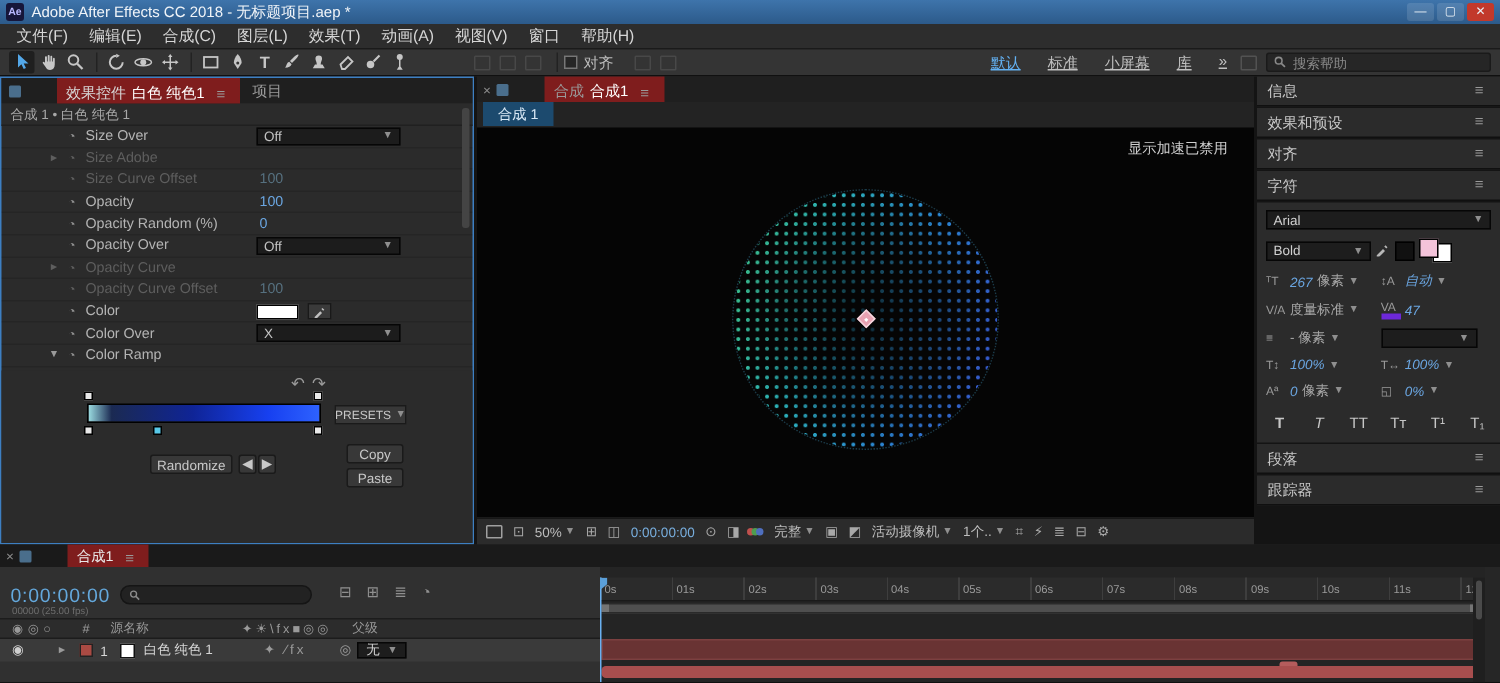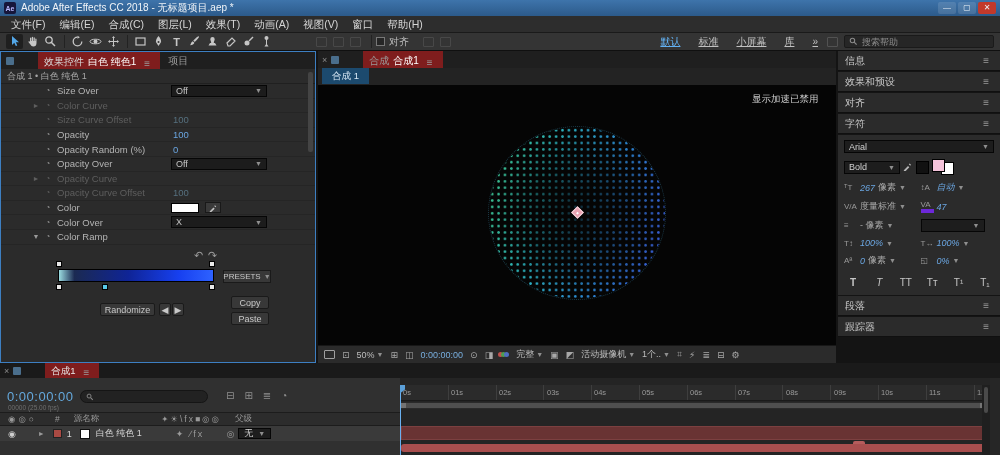--- a/index.html
+++ b/index.html
@@ -274,21 +274,21 @@
         <span class="ec-sw">◔</span>
         <span class="ec-name">Size Over</span>
         <span class="ec-dd">
             <span>Off</span>
             <span class="caret">▼</span>
           </span>
       </div>
       <div class="ec-row">
         <span class="ec-tw dim">►</span>
         <span class="ec-sw dim">◔</span>
-        <span class="ec-name dim">Color Curve</span>
+        <span class="ec-name dim">Size Adobe</span>
       </div>
       <div class="ec-row">
         <span class="ec-sw dim">◔</span>
         <span class="ec-name dim">Size Curve Offset</span>
         <span class="ec-num dimnum">100</span>
       </div>
       <div class="ec-row">
         <span class="ec-sw">◔</span>
         <span class="ec-name">Opacity</span>
         <span class="ec-num">100</span>
@@ -436,21 +436,21 @@
         <span>字符</span>
         <span class="hamb">≡</span>
       </div>
 
     <div class="char-body">
       <div class="char-dd">
           <span>Arial</span>
           <span class="caret">▼</span>
         </div>
       <div class="char-row">
-        <div class="char-dd" style="width:56px">
+        <div class="char-dd" style="width:70px">
             <span>Bold</span>
             <span class="caret">▼</span>
           </div>
         <span><svg width="10" height="10" viewBox="0 0 12 12">
               <path d="M1 11l5-5 1.6 1.6-5 5H1zM7 4l1-1 1.6 1.6-1 1z" fill="#b8b8b8"></path>
             </svg></span>
         <span class="color-chip" style="background:#111"></span>
         <span style="position:relative;width:22px;height:16px">
           <span class="color-chip" style="position:absolute;right:0;bottom:0;background:#fff"></span>
           <span class="color-chip" style="position:absolute;left:0;top:0;background:#f4c3da"></span>

